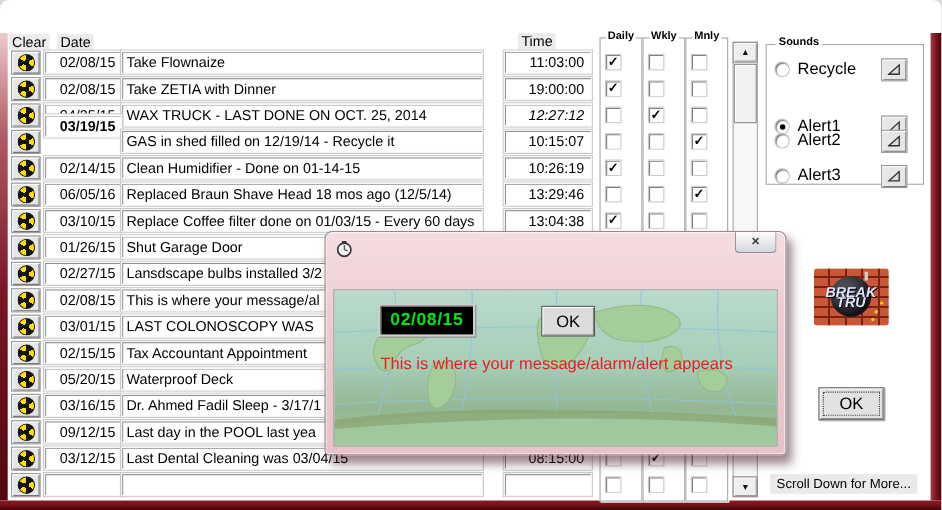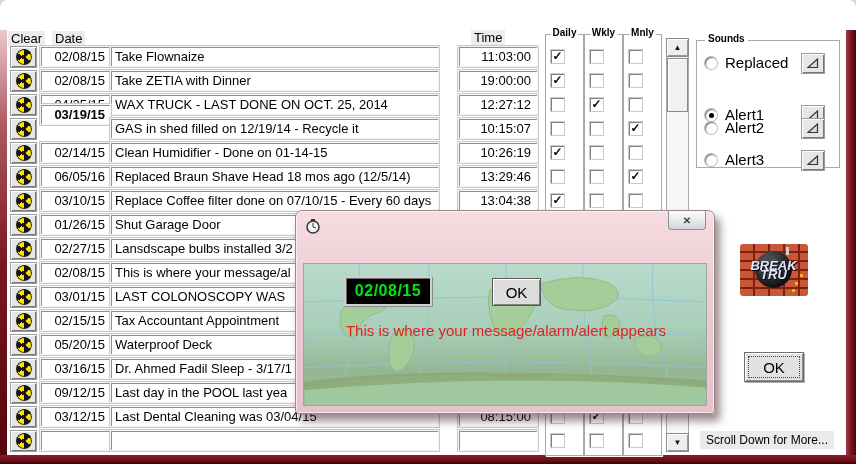--- a/index.html
+++ b/index.html
@@ -162,21 +162,21 @@
       <div class="box msg" style="left:110px;top:70px;width:323px;">Take ZETIA with Dinner</div>
       <div class="box time" style="left:458px;top:70px;width:72px;">19:00:00</div>
       <div class="cb" style="left:551px;top:74px;">✓</div>
       <div class="cb" style="left:590px;top:74px;"></div>
       <div class="cb" style="left:629px;top:74px;"></div>
       <div class="btn3d" style="left:10px;top:94px;width:25px;height:20px;">
         <div class="rad" style=""></div>
       </div>
       <div class="box date" style="left:40px;top:94px;width:64px;">04/25/15</div>
       <div class="box msg" style="left:110px;top:94px;width:323px;">WAX TRUCK - LAST DONE ON OCT. 25, 2014</div>
-      <div class="box time" style="left:458px;top:94px;width:72px;">12:27:12</div>
+      <div class="box time" style="left:458px;top:94px;width:72px;font-style:italic;">12:27:12</div>
       <div class="cb" style="left:551px;top:98px;"></div>
       <div class="cb" style="left:590px;top:98px;">✓</div>
       <div class="cb" style="left:629px;top:98px;"></div>
       <div class="btn3d" style="left:10px;top:118px;width:25px;height:20px;">
         <div class="rad" style=""></div>
       </div>
       <div class="box date" style="left:40px;top:104px;width:64px;font-weight:bold;">03/19/15</div>
       <div class="box msg" style="left:110px;top:118px;width:323px;">GAS in shed filled on 12/19/14 - Recycle it</div>
       <div class="box time" style="left:458px;top:118px;width:72px;">10:15:07</div>
       <div class="cb" style="left:551px;top:122px;"></div>
@@ -197,21 +197,21 @@
       <div class="box date" style="left:40px;top:166px;width:64px;">06/05/16</div>
       <div class="box msg" style="left:110px;top:166px;width:323px;">Replaced Braun Shave Head 18 mos ago (12/5/14)</div>
       <div class="box time" style="left:458px;top:166px;width:72px;">13:29:46</div>
       <div class="cb" style="left:551px;top:170px;"></div>
       <div class="cb" style="left:590px;top:170px;"></div>
       <div class="cb" style="left:629px;top:170px;">✓</div>
       <div class="btn3d" style="left:10px;top:190px;width:25px;height:20px;">
         <div class="rad" style=""></div>
       </div>
       <div class="box date" style="left:40px;top:190px;width:64px;">03/10/15</div>
-      <div class="box msg" style="left:110px;top:190px;width:323px;">Replace Coffee filter done on 07/10/15 - Every 60 days</div>
+      <div class="box msg" style="left:110px;top:190px;width:323px;">Replace Coffee filter done on 01/03/15 - Every 60 days</div>
       <div class="box time" style="left:458px;top:190px;width:72px;">13:04:38</div>
       <div class="cb" style="left:551px;top:194px;">✓</div>
       <div class="cb" style="left:590px;top:194px;"></div>
       <div class="cb" style="left:629px;top:194px;"></div>
       <div class="btn3d" style="left:10px;top:214px;width:25px;height:20px;">
         <div class="rad" style=""></div>
       </div>
       <div class="box date" style="left:40px;top:214px;width:64px;">01/26/15</div>
       <div class="box msg" style="left:110px;top:214px;width:323px;">Shut Garage Door</div>
       <div class="box time" style="left:458px;top:214px;width:72px;"></div>
@@ -308,21 +308,21 @@
   <div class="sb-thumb"></div>
   <div class="sb-btn" style="top:433px;">
       <span>▼</span>
     </div>
 
   <div class="sounds">
     <div class="sounds-label">Sounds</div>
     <div id="sound-rows">
         <div class="snd-row" style="top:12px;">
           <div class="radio" style=""></div>
-          <div class="snd-label" style="">Replaced</div>
+          <div class="snd-label" style="">Recycle</div>
           <div class="btn3d play-btn" style="">
             <svg class="play-ic" viewBox="0 0 12 11">
               <path d="M1,9.5 L10.5,1 L10.5,9.5 Z" fill="#dcdcdc" stroke="#333" stroke-width="1.2"></path>
             </svg>
           </div>
         </div>
         <div class="snd-row" style="top:27px;margin-top:37px;">
           <div class="radio sel" style="">
             <div class="dot" style=""></div>
           </div>

